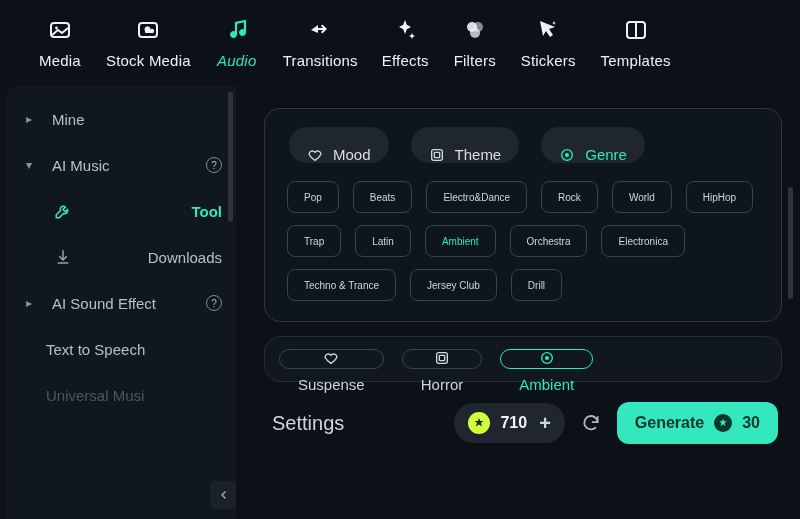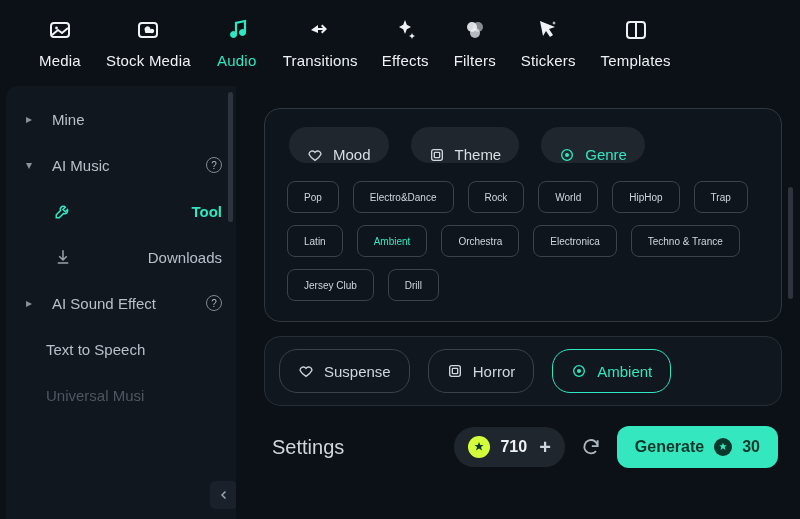--- a/index.html
+++ b/index.html
@@ -26,21 +26,21 @@
     justify-content: flex-start;
     cursor: pointer;
     min-width: 64px;
     padding: 0 10px;
     color: #eef2f5;
   }
   .topitem.wide { min-width: 92px; }
   .topitem .ticon { width: 24px; height: 24px; display:flex; align-items:center; justify-content:center; }
   .topitem .ticon svg { width: 24px; height: 24px; }
   .topitem .tlabel { margin-top: 10px; font-size: 15px; font-weight: 500; letter-spacing: .2px;}
-  .topitem.active { color: #2fe7c0; }
+  .topitem.active { color: #2fe7c0; font-style: italic; }
   .topitem.active svg { stroke: #2fe7c0; fill:#2fe7c0;}
   
   
   .main {
     display: flex;
     height: calc(519px - 86px);
     position: relative;
   }
 
   
@@ -120,24 +120,24 @@
   
   .selrow {
     margin-top: 14px;
     background:#11171e;
     border:1px solid #272e36;
     border-radius:16px;
     padding: 12px 14px;
     display:flex; gap:18px;
   }
   .chip {
-    height:44px; padding:0 18px; border-radius:18px;
+    height:20px; padding:0 18px; border-radius:18px;
     border:1.5px solid #3a424b;
     display:flex; align-items:center; gap:10px;
-    color:#cfd6dd; font-size:15px; cursor:pointer; background:transparent;
+    color:#cfd6dd; font-size:15px; cursor:pointer; background:transparent;flex-direction:column;
   }
   .chip.active { border-color:#2fe7c0; color:#2fe7c0;}
   
   
   .settings-row {
     margin-top:12px;
     display:flex; align-items:center; gap:14px;
     padding: 8px 4px 0 4px;
   }
   .settings-row .settings-label {
@@ -339,20 +339,23 @@
           </span>
           <span>Genre</span>
         </button>
       </div>
 
       <div class="tags">
         <button class="tag">
             <span>Pop</span>
           </button>
         <button class="tag">
+            <span>Beats</span>
+          </button>
+        <button class="tag">
             <span>Electro&amp;Dance</span>
           </button>
         <button class="tag">
             <span>Rock</span>
           </button>
         <button class="tag">
             <span>World</span>
           </button>
         <button class="tag">
             <span>HipHop</span>

